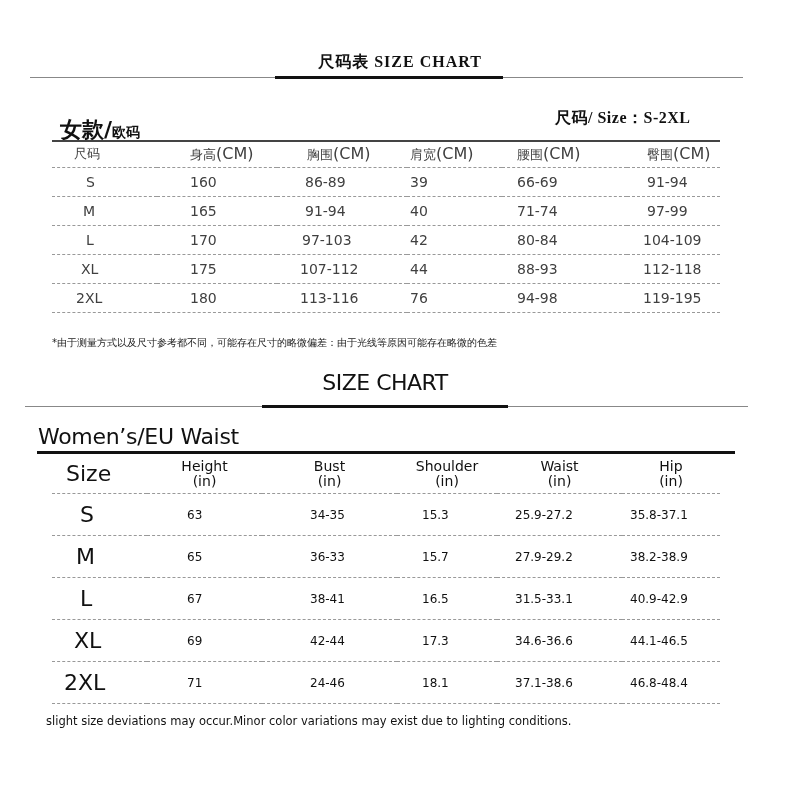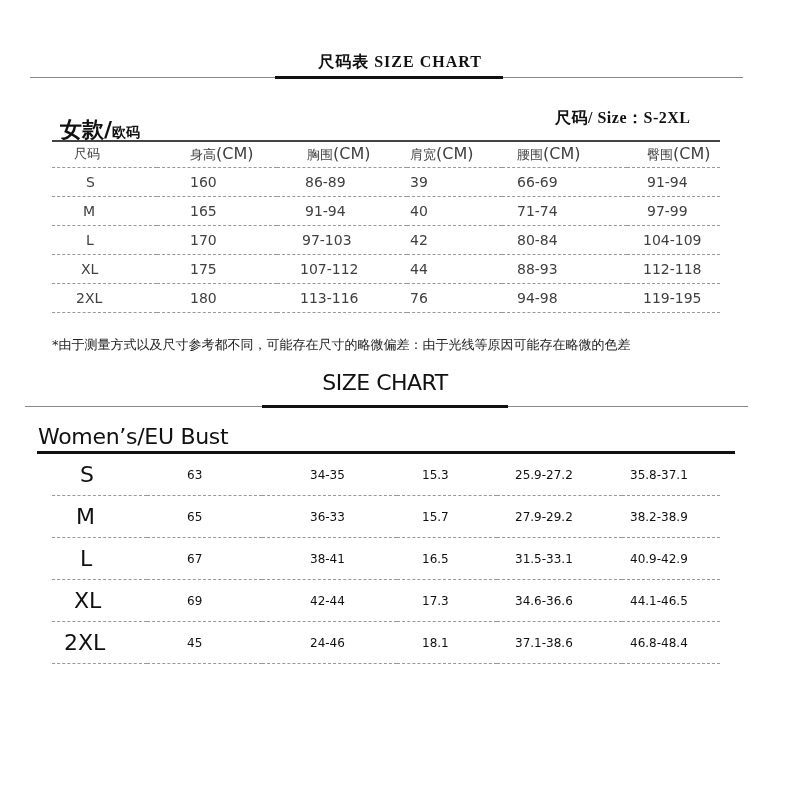--- a/index.html
+++ b/index.html
@@ -9,21 +9,21 @@
   .hline { height:1px; background:#888; }
   .hbar { height:3px; background:#111; }
   .sec1-title { left:60px; top:115px; font-family:"DejaVu Sans", sans-serif; font-weight:bold; font-size:22px; color:#111; }
   .sec1-title small { font-size:14px; font-weight:bold; }
   .sec1-size { left:555px; top:108px; font-family:"Liberation Serif", serif; font-weight:bold; font-size:16px; color:#111; letter-spacing:0.5px; }
   .tline1 { left:52px; top:140px; width:668px; height:2px; background:#444; }
   table.t1 { position:absolute; left:52px; top:141px; width:668px; border-collapse:collapse; }
   table.t1 td { height:28px; padding:0; font-size:14px; color:#404040; border-bottom:1px dashed #999; vertical-align:middle; font-family:"DejaVu Sans", sans-serif; }
   table.t1 tr.head td { height:26px; font-size:13px; }
   table.t1 tr.head td small { font-size:16px; }
-  .note-cn { left:52px; top:336px; font-size:13px; color:#222; font-family:"DejaVu Sans", sans-serif; }
+  .note-cn { left:52px; top:336px; font-size:10px; color:#222; font-family:"DejaVu Sans", sans-serif; }
   .title-en { left:0; width:770px; top:370px; text-align:center; font-size:22px; color:#111; font-family:"DejaVu Sans", sans-serif; letter-spacing:-0.5px; }
   .sec2-title { left:38px; top:424px; font-size:22px; color:#111; font-family:"DejaVu Sans", sans-serif; letter-spacing:-0.3px; }
   .tline2 { left:37px; top:451px; width:698px; height:3px; background:#111; }
   table.t2 { position:absolute; left:52px; top:454px; width:668px; border-collapse:collapse; }
   table.t2 td { padding:0; font-size:12px; color:#111; border-bottom:1px dashed #999; vertical-align:middle; font-family:"DejaVu Sans", sans-serif; }
   table.t2 tr.head td { height:39px; font-size:14px; line-height:15px; text-align:center; }
   table.t2 tr.head td.sz { font-size:22px; text-align:left; padding-left:14px; }
   table.t2 tr.row td { height:41px; }
   table.t2 tr.row td.sz { font-size:22px; padding-left:28px; }
   .note-en { left:46px; top:713px; font-size:11.5px; line-height:17px; color:#111; font-family:"DejaVu Sans", sans-serif; }
@@ -101,33 +101,56 @@
   </tr>
 </tbody>
   </table>
 
 <div class="abs note-cn">*由于测量方式以及尺寸参考都不同，可能存在尺寸的略微偏差：由于光线等原因可能存在略微的色差</div>
 
 <div class="abs title-en">SIZE CHART</div>
 <div class="abs hline" style="left:25px; top:406px; width:723px;"></div>
 <div class="abs hbar" style="left:262px; top:405px; width:246px;"></div>
 
-<div class="abs sec2-title">Women’s/EU Bust</div>
+<div class="abs sec2-title">Women’s/EU Waist</div>
 <div class="abs tline2"></div>
 
 <table class="t2">
   <colgroup>
     <col style="width:95px">
       <col style="width:115px">
       <col style="width:135px">
       <col style="width:100px">
       <col style="width:125px">
       <col style="width:98px">
   </colgroup>
   <tbody>
+      <tr class="head">
+    <td class="sz">Size</td>
+    <td>
+          <div>Height</div>
+          <div>(in)</div>
+        </td>
+    <td>
+          <div>Bust</div>
+          <div>(in)</div>
+        </td>
+    <td>
+          <div>Shoulder</div>
+          <div>(in)</div>
+        </td>
+    <td>
+          <div>Waist</div>
+          <div>(in)</div>
+        </td>
+    <td>
+          <div>Hip</div>
+          <div>(in)</div>
+        </td>
+  </tr>
   <tr class="row">
     <td class="sz">S</td>
     <td style="padding-left:40px">63</td>
     <td style="padding-left:48px">34-35</td>
     <td style="padding-left:25px">15.3</td>
     <td style="padding-left:18px">25.9-27.2</td>
     <td style="padding-left:8px">35.8-37.1</td>
   </tr>
   <tr class="row">
     <td class="sz" style="padding-left:24px">M</td>
@@ -148,23 +171,24 @@
   <tr class="row">
     <td class="sz" style="padding-left:22px">XL</td>
     <td style="padding-left:40px">69</td>
     <td style="padding-left:48px">42-44</td>
     <td style="padding-left:25px">17.3</td>
     <td style="padding-left:18px">34.6-36.6</td>
     <td style="padding-left:8px">44.1-46.5</td>
   </tr>
   <tr class="row">
     <td class="sz" style="padding-left:12px">2XL</td>
-    <td style="padding-left:40px">45</td>
+    <td style="padding-left:40px">71</td>
     <td style="padding-left:48px">24-46</td>
     <td style="padding-left:25px">18.1</td>
     <td style="padding-left:18px">37.1-38.6</td>
     <td style="padding-left:8px">46.8-48.4</td>
   </tr>
 </tbody>
   </table>
 
 <div class="abs note-en">
+  <div>slight size deviations may occur.Minor color variations may exist due to lighting conditions.</div>
 </div>
 
 </body></html>

